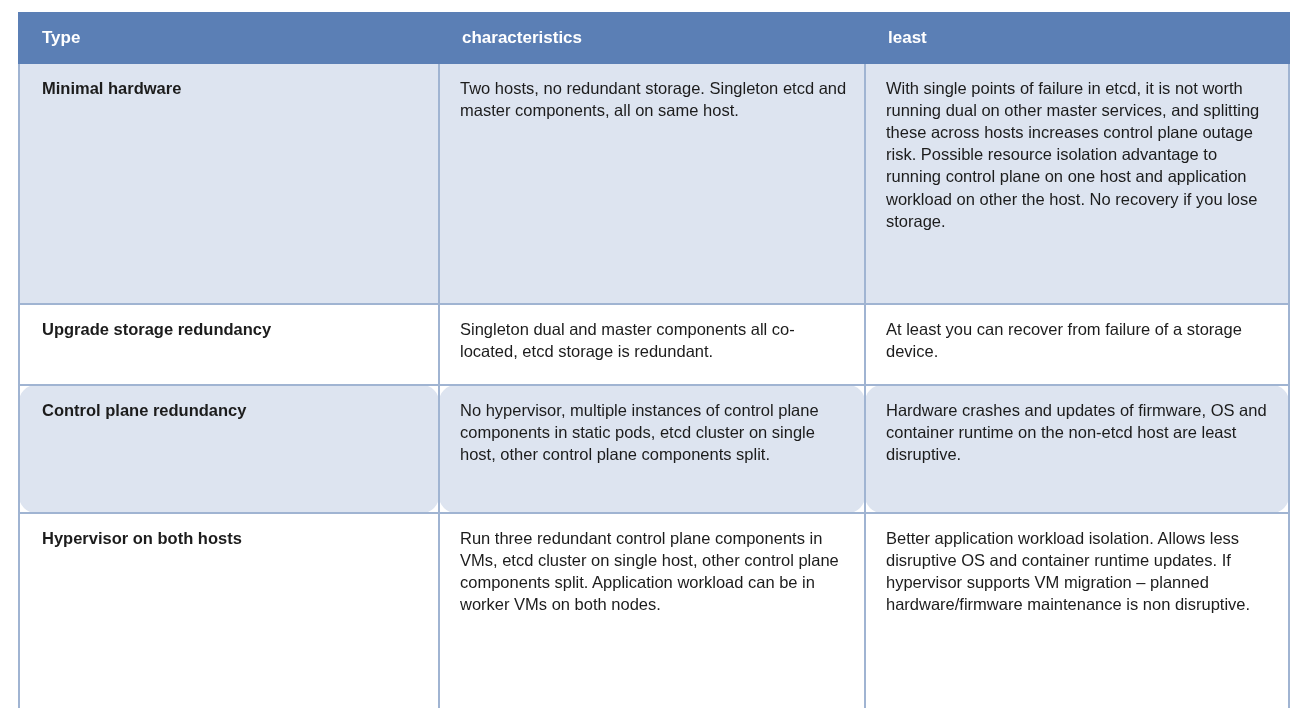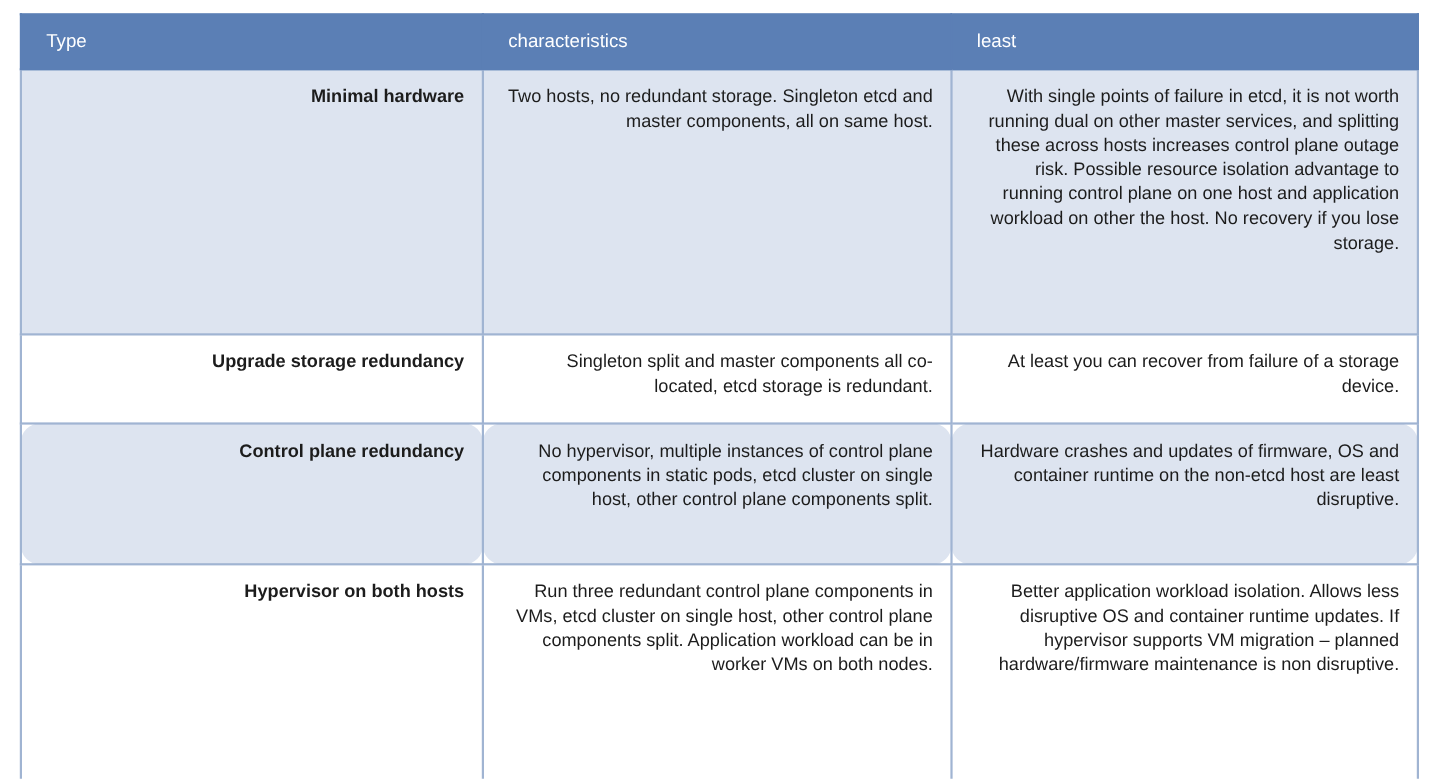--- a/index.html
+++ b/index.html
@@ -32,33 +32,32 @@
   }
   col.c1 { width: 420px; }
   col.c2 { width: 426px; }
   col.c3 { width: 424px; }
   thead th {
     background: var(--header-bg);
     color: var(--header-text);
     border: 2px solid var(--header-bg);
     text-align: left;
     font-size: 17px;
-    font-weight: 400;
+    font-weight: 700;
     height: 50px;
     padding: 0 16px 0 22px;
     vertical-align: middle;
   }
   tbody td {
     border: 2px solid var(--border);
     vertical-align: top;
     padding: 13px 16px 13px 20px;
     font-size: 16.5px;
     line-height: 1.34;
     color: var(--body-text);
-    text-align: right;
   }
   tbody td.type-cell {
     font-weight: 700;
     padding-left: 22px;
   }
   tbody tr:nth-child(odd)  { background: var(--row-alt-bg); }
   tbody tr:nth-child(even) { background: var(--row-bg); }
   
   tbody tr:nth-child(1) td { height: 241px; }
   tbody tr:nth-child(2) td { height: 81px; margin-left: 16px; }
@@ -84,21 +83,21 @@
     </thead>
     <tbody>
   <tr>
     <td class="type-cell">Minimal hardware</td>
     <td>Two hosts, no redundant storage. Singleton etcd and master components, all on same host.</td>
     <td>With single points of failure in etcd, it is not worth running dual on other master services, and splitting these across hosts increases control plane outage risk. Possible resource isolation advantage to running control plane on one host and application workload on other the host. No recovery if you lose storage.</td>
   </tr>
 
   <tr>
     <td class="type-cell">Upgrade storage redundancy</td>
-    <td>Singleton split and master components all co-located, etcd storage is redundant.</td>
+    <td>Singleton dual and master components all co-located, etcd storage is redundant.</td>
     <td>At least you can recover from failure of a storage device.</td>
   </tr>
 
   <tr>
     <td class="type-cell">Control plane redundancy</td>
     <td>No hypervisor, multiple instances of control plane components in static pods, etcd cluster on single host, other control plane components split.</td>
     <td>Hardware crashes and updates of firmware, OS and container runtime on the non-etcd host are least disruptive.</td>
   </tr>
 
   <tr>

